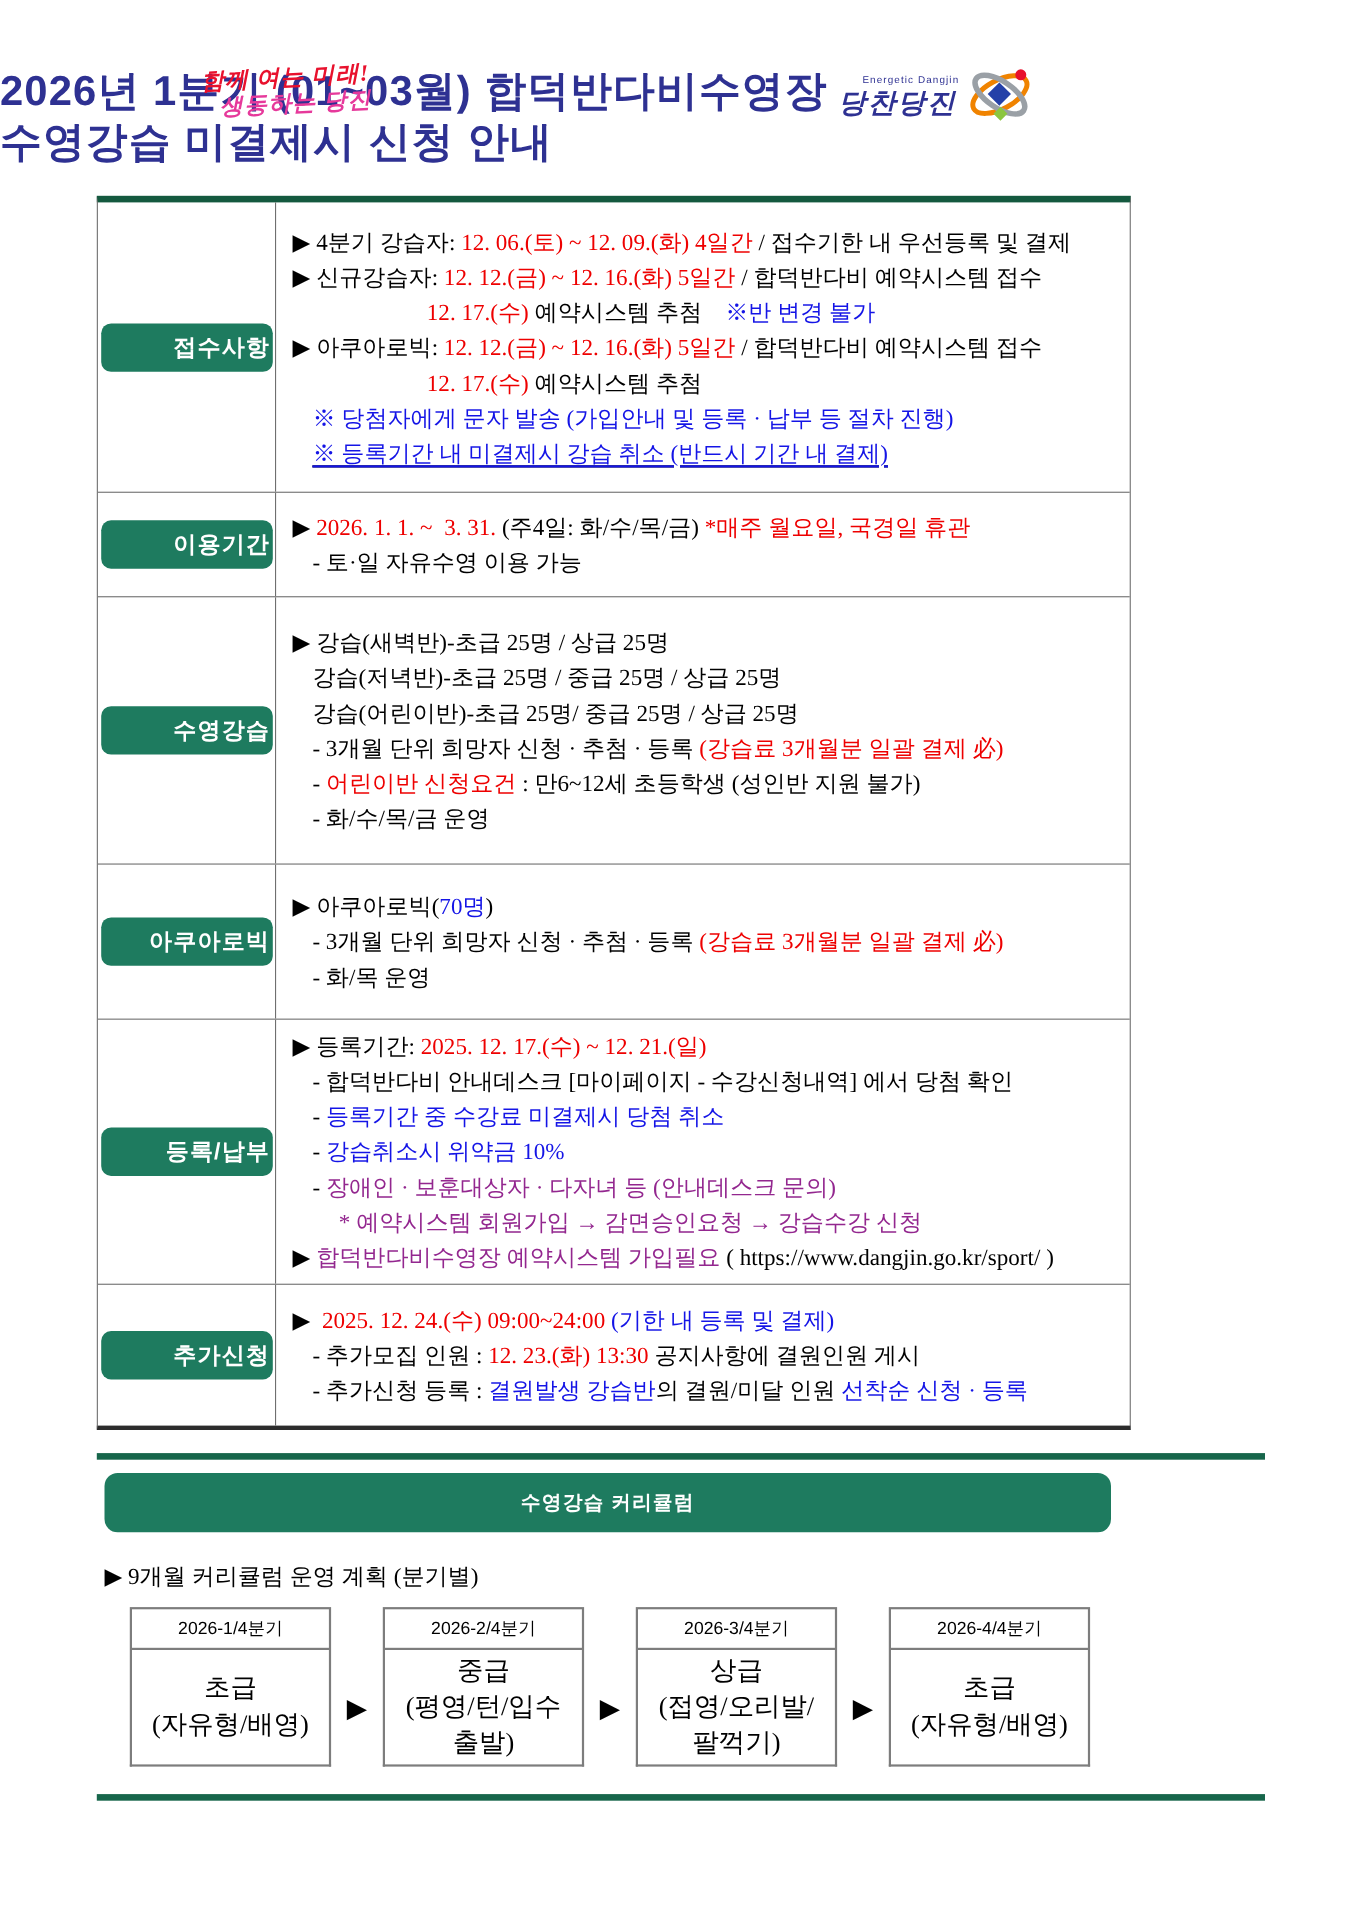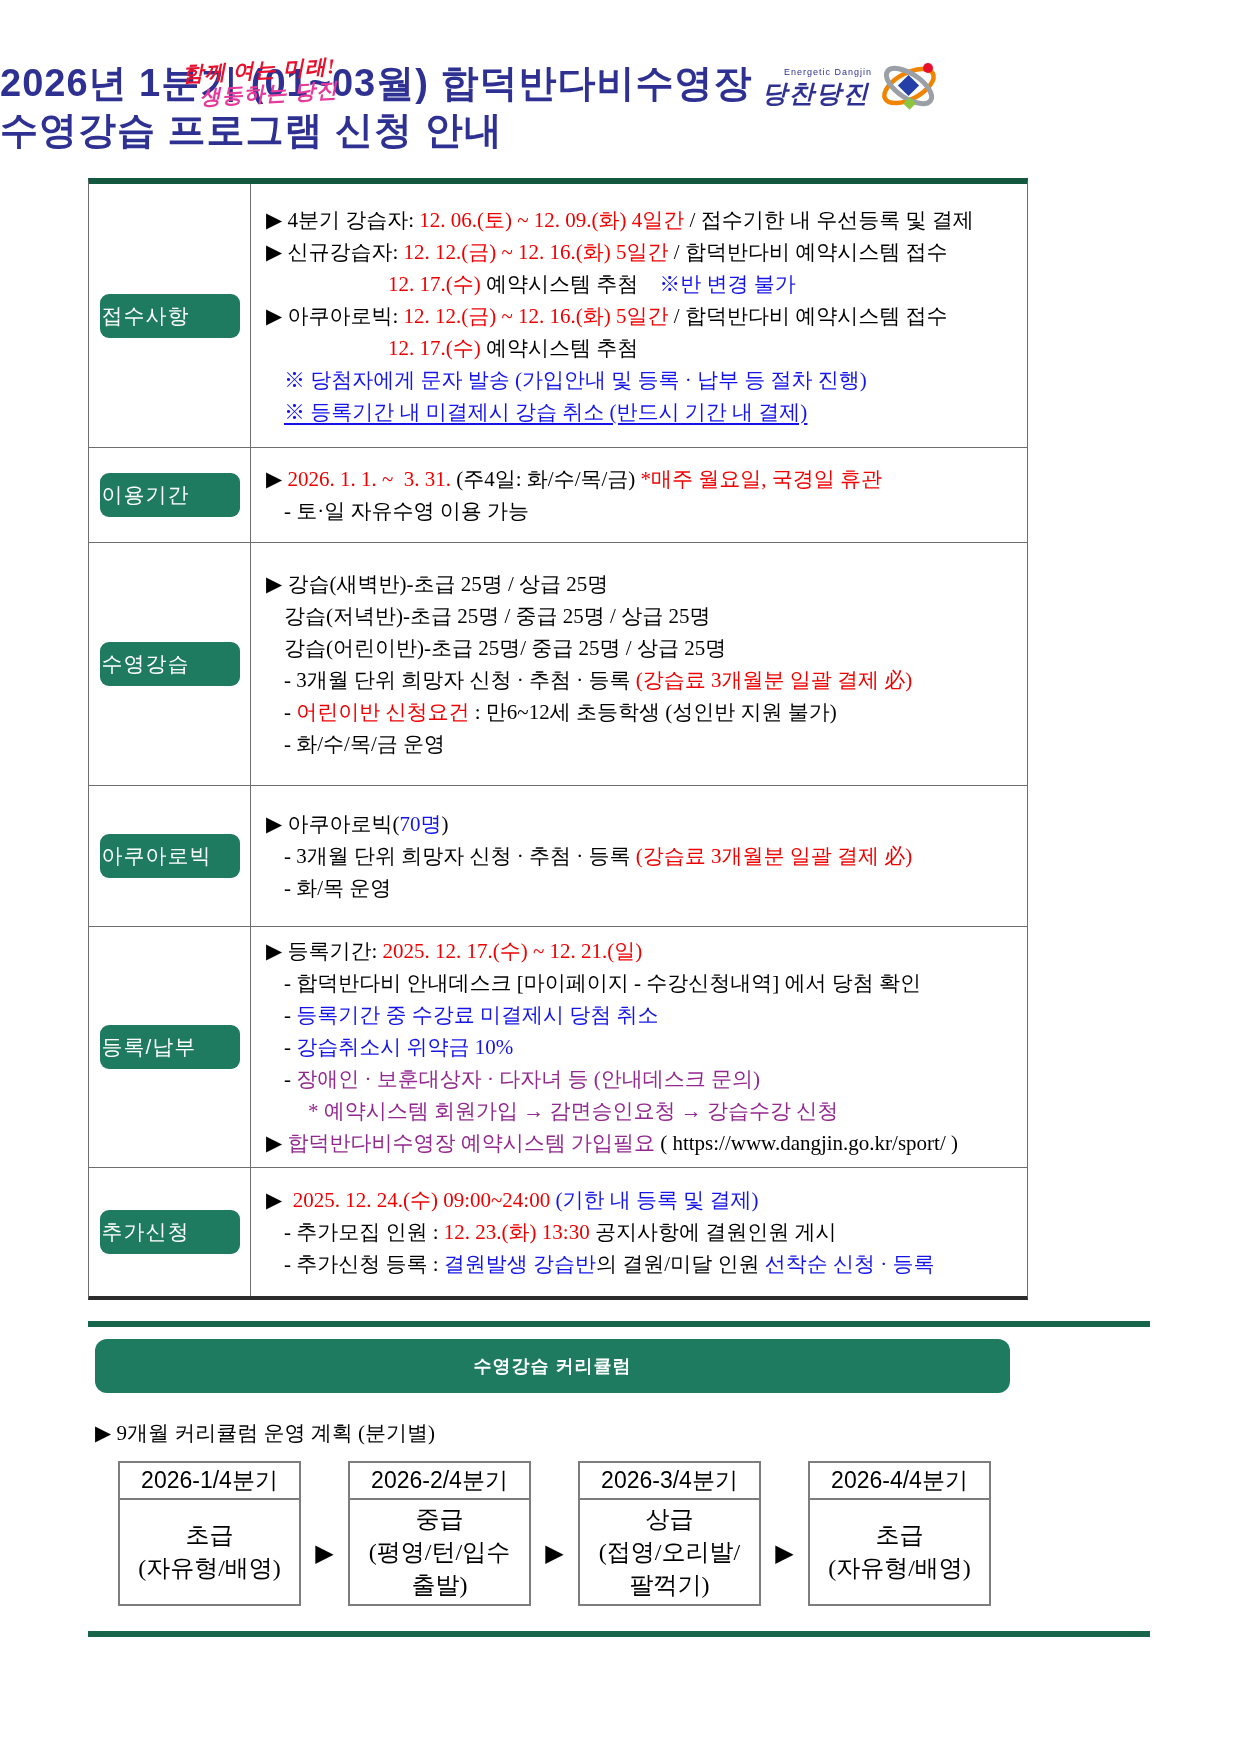--- a/index.html
+++ b/index.html
@@ -50,25 +50,25 @@
   .trow:nth-of-type(3){ min-height:243px; }
   .trow:nth-of-type(4){ min-height:141px; }
   .trow:nth-of-type(5){ min-height:228px; }
   .trow:nth-of-type(6){ min-height:128px; }
   .label-cell {
     width:162px; flex:0 0 162px;
     border-right:1.5px solid #6f6f6f;
     display:flex; align-items:center; justify-content:center;
   }
   .label-badge {
-    width:140px; padding:8px 2px;
+    width:156px; padding:8px 2px;
     background:#1e7b5f; border-radius:9px;
-    color:#fff; font-weight:normal; font-size:21px;
+    color:#fff; font-weight:bold; font-size:21px;
     font-family:"Liberation Sans","DejaVu Sans",sans-serif;
-    text-align:left; letter-spacing:1px;
+    text-align:right; letter-spacing:1px;
   }
   .content-cell {
     flex:1; padding:8px 10px 8px 15px;
     display:flex; flex-direction:column; justify-content:center;
   }
   .tline { font-size:21px; line-height:32px; white-space:pre-wrap; font-weight:500; }
   .ind0 { padding-left:0; }
   .ind1 { padding-left:18px; }
   .ind2 { padding-left:42px; }
   .ind3 { padding-left:122px; }
@@ -90,21 +90,21 @@
     display:flex; align-items:center; justify-content:center;
     letter-spacing:1px;
   }
   .curr-note { margin:26px 0 0 95px; font-size:21px; font-weight:500; }
   .curr-table { margin:14px 0 0 118px; display:flex; }
   .curr-col { width:183px; }
   .curr-head {
     height:39px; border:2px solid #7d7d7d;
     display:flex; align-items:center; justify-content:center;
     font-family:"Liberation Sans","DejaVu Sans",sans-serif;
-    font-size:23px; font-weight:500;
+    font-size:16px; font-weight:500;
   }
   .curr-body {
     height:106px; border:2px solid #7d7d7d; border-top:none;
     display:flex; flex-direction:column; align-items:center; justify-content:center;
     font-size:24px; line-height:33px; text-align:center; font-weight:500;
   }
   .curr-arrow {
     width:47px; height:145px;
     padding-top:39px;
     display:flex; align-items:center; justify-content:center;
@@ -132,21 +132,21 @@
         <ellipse cx="31" cy="26" rx="26" ry="12" fill="none" stroke="#9aa0a6" stroke-width="5" transform="rotate(34 31 26)"></ellipse>
         <rect x="23" y="18" width="15" height="15" fill="#2440a8" transform="rotate(45 30.5 25.5)"></rect>
         <circle cx="50" cy="8" r="5" fill="#e8112d"></circle>
         <rect x="27" y="39" width="9" height="9" fill="#8cc63f" transform="rotate(45 31.5 43.5)"></rect>
       </svg>
     </span>
   </div>
 
   <h1 class="title">
     <span>2026년 1분기 (01~03월) 합덕반다비수영장</span><br>
-    <span>수영강습 프로그램 신청 안내</span>
+    <span>수영강습 미결제시 신청 안내</span>
   </h1>
 
   <div class="info-table" id="info-table">
       <div class="trow">
         <div class="label-cell">
           <div class="label-badge">접수사항</div>
         </div>
         <div class="content-cell">
           <div class="tline ind0"><span class="c-k">▶ 4분기 강습자: </span><span class="c-r">12. 06.(토) ~ 12. 09.(화) 4일간</span><span class="c-k"> / 접수기한 내 우선등록 및 결제</span></div>
           <div class="tline ind0"><span class="c-k">▶ 신규강습자: </span><span class="c-r">12. 12.(금) ~ 12. 16.(화) 5일간</span><span class="c-k"> / 합덕반다비 예약시스템 접수</span></div>

